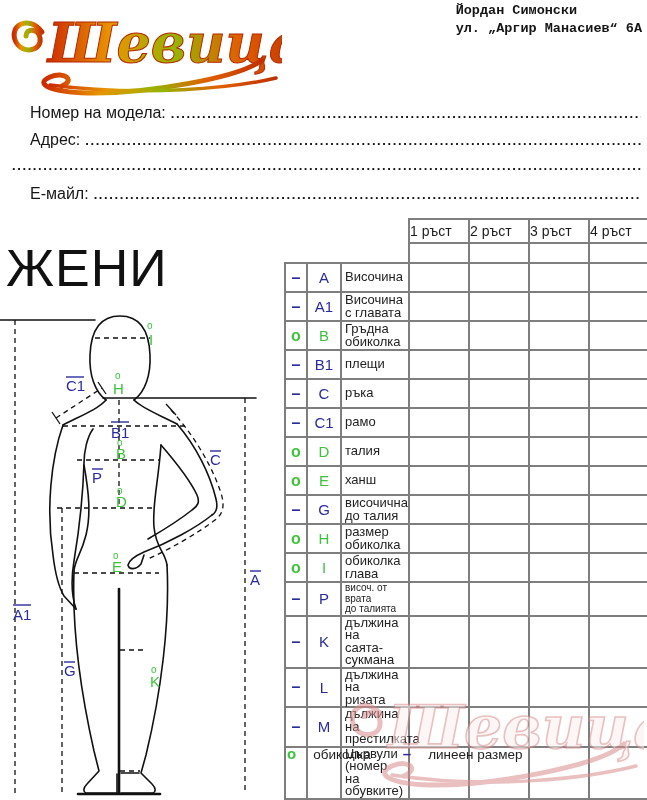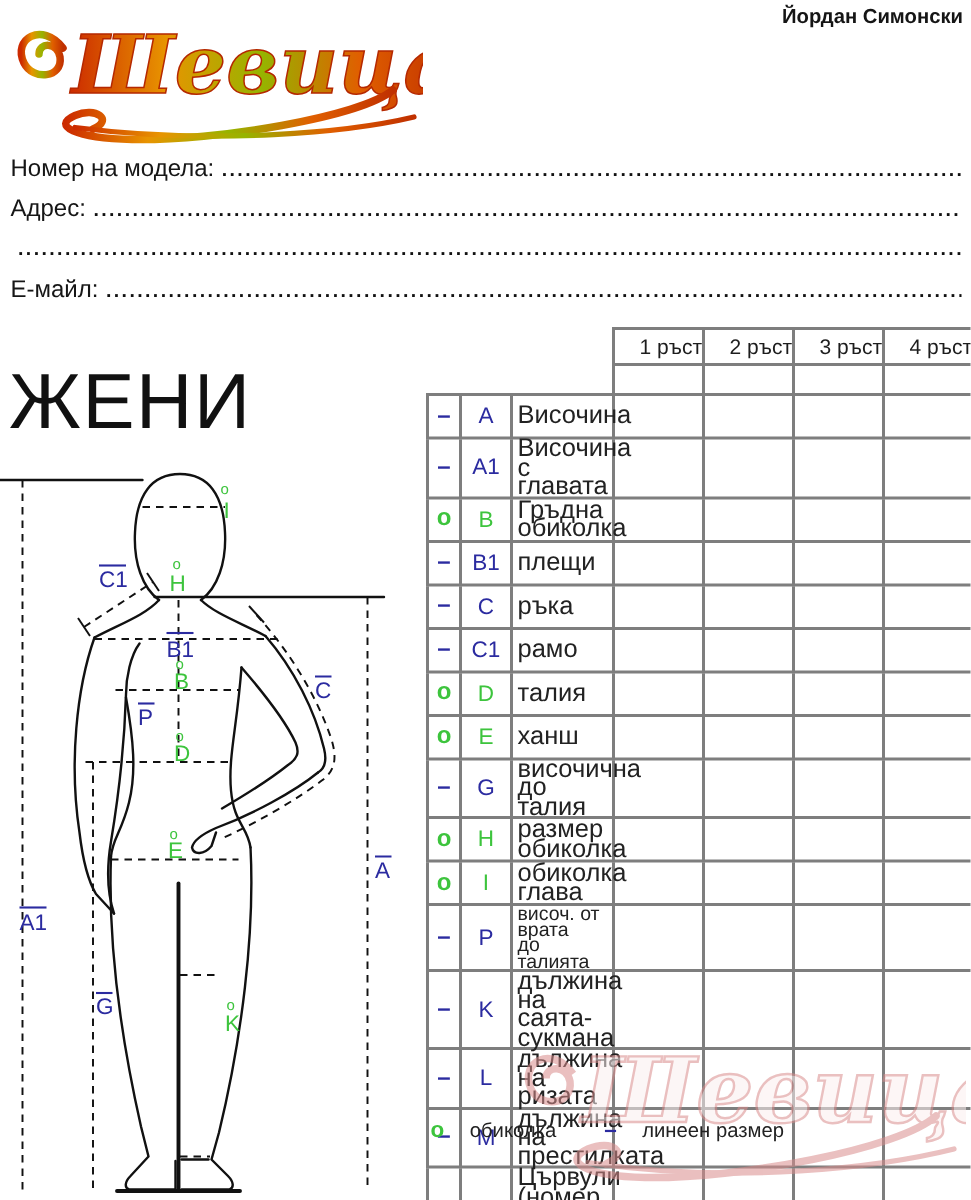--- a/index.html
+++ b/index.html
@@ -2,47 +2,47 @@
 <html><head>
 <meta charset="utf-8">
 <style>
   html,body{margin:0;padding:0;background:#fff;}
   body{width:647px;height:800px;overflow:hidden;position:relative;
        font-family:"Liberation Sans",sans-serif;color:#1a1a1a;}
   .abs{position:absolute;}
 
   
   .contact{top:2px;right:5px;text-align:left;font-weight:bold;
-           font-size:13.5px;line-height:17.6px;color:#151515;}
+           font-size:13.5px;line-height:17.6px;color:#151515;font-family:Liberation Mono, monospace;}
 
   
   .logo{left:4px;top:2px;}
 
   
   .fields{left:7px;top:104px;width:634px;}
   .field{display:flex;align-items:baseline;height:27px;}
-  .flabel{font-size:16px;font-weight:500;white-space:nowrap;color:#161616;}
+  .flabel{font-size:16px;font-weight:500;white-space:nowrap;color:#161616;margin-left:23px;}
   .dots{flex:1;overflow:hidden;white-space:nowrap;font-size:13px;font-weight:bold;
         letter-spacing:1.6px;margin-left:5px;color:#111;}
 
   .section-title{left:6px;top:238px;font-size:52px;letter-spacing:1px;color:#111;}
 
   
   .mtable-wrap{left:284px;top:218px;}
   table{border-collapse:collapse;table-layout:fixed;width:364px;}
   td,th{border:2px solid #7e7e7e;padding:0;font-weight:normal;}
   td.nob{border:none;}
-  th.colhead{font-size:14px;height:22px;text-align:right;color:#1d1d1d;}
+  th.colhead{font-size:14px;height:22px;text-align:left;color:#1d1d1d;}
   tr.emptyrow td{height:18px;}
   tbody tr{height:29px;}
   tr.lastrow{height:38px;}
   td.sym{text-align:center;font-size:16px;font-weight:bold;}
   td.letter{text-align:center;font-size:15px;}
-  td.desc{font-size:17px;line-height:12.5px;padding-left:3px;white-space:pre-line;color:#222;}
-  td.desc.small{font-size:13px;line-height:10.5px;}
+  td.desc{font-size:13px;line-height:12.5px;padding-left:3px;white-space:pre-line;color:#222;}
+  td.desc.small{font-size:10px;line-height:10.5px;}
   .c-linear{color:#2B2BA0;}
   .c-girth{color:#3DC43D;}
 
   
   .legend{left:287px;top:745px;display:flex;align-items:baseline;font-size:13.5px;color:#222;}
   .legend .sym{font-weight:bold;font-size:15px;}
   .legend .lab{margin-left:17px;}
   .legend .item2{margin-left:32px;display:flex;align-items:baseline;}
 
   
@@ -69,20 +69,21 @@
     </defs>
     <path d="M38,30 C24,12 4,24 12,40 C18,52 38,50 36,36 C34,26 22,26 22,34" fill="none" stroke="url(#g1)" stroke-width="5" stroke-linecap="round"></path>
     <text x="44" y="60" font-family="DejaVu Serif, serif" font-style="italic" font-weight="bold" font-size="54" fill="url(#g1)" stroke="#b52800" stroke-width="1">Шевица</text>
     <path d="M258,58 C236,76 140,92 84,91 C46,90 30,82 46,75 C60,69 72,78 58,84" fill="none" stroke="url(#g1)" stroke-width="5" stroke-linecap="round"></path>
     <path d="M46,83 C140,95 230,86 272,76" fill="none" stroke="url(#g1)" stroke-width="3.5" stroke-linecap="round"></path>
   </svg>
 </div>
 
 <div class="abs contact">
   <div>Йордан Симонски</div>
+  <div>ул. „Аргир Манасиев“ 6А</div>
 </div>
 
 <div class="abs fields" id="fields">
     <div class="field">
       <span class="flabel">Номер на модела:</span>
       <span class="dots">..........................................................................................................................................................................</span>
     </div>
     <div class="field">
       <span class="flabel">Адрес:</span>
       <span class="dots">..........................................................................................................................................................................</span>

